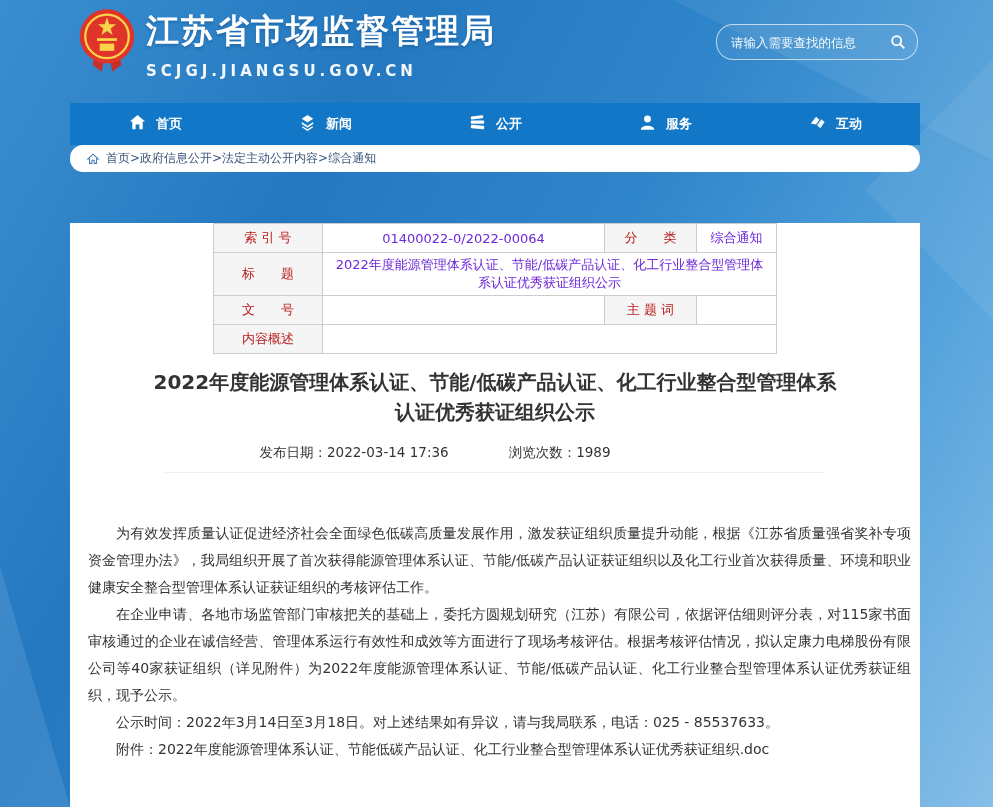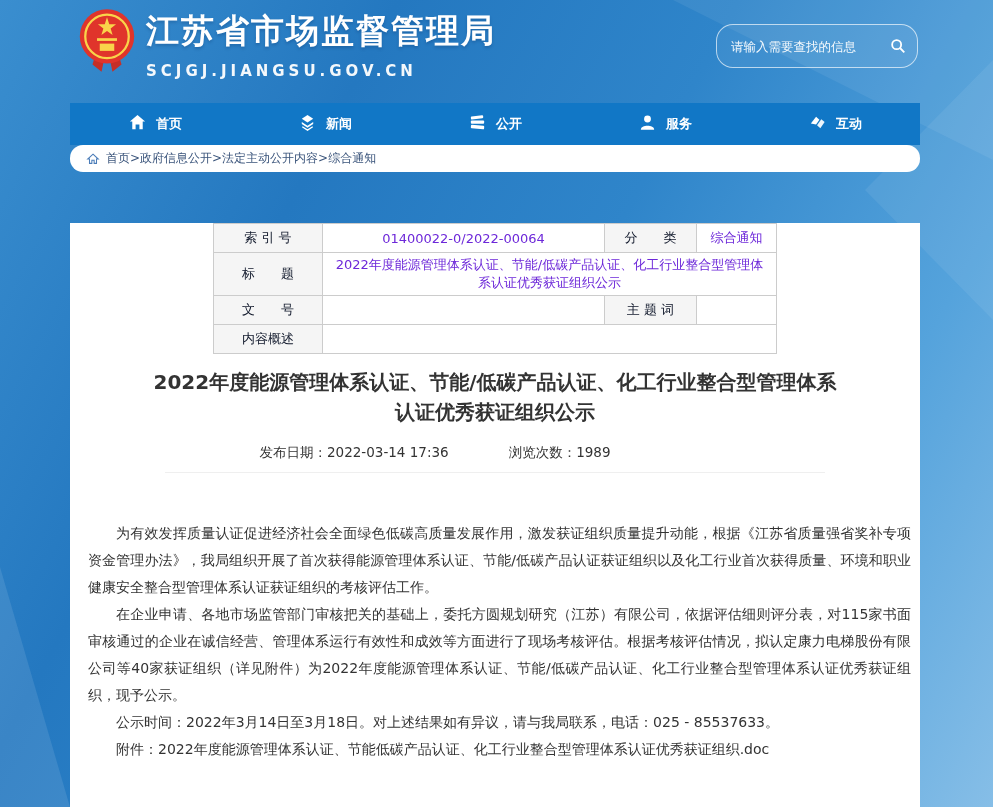--- a/index.html
+++ b/index.html
@@ -12,38 +12,38 @@
   .bg-shape.s1{right:0;top:0;width:320px;height:160px;clip-path:polygon(100% 0,0 0,100% 100%);}
   .bg-shape.s2{right:0;top:60px;width:160px;height:260px;clip-path:polygon(100% 0,20% 50%,100% 100%);}
   .bg-shape.s3{left:0;bottom:0;width:70px;height:300px;background:rgba(255,255,255,0.10);clip-path:polygon(0 100%,100% 100%,0 20%);}
   .site{position:absolute;left:70px;top:0;width:850px;z-index:1;}
   
   .site-header{position:relative;height:103px;}
   .logo{position:absolute;left:8px;top:7px;width:58px;height:66px;}
   .title-block{position:absolute;left:76px;top:9px;color:#fff;}
   .site-name{font-size:33px;font-weight:bold;letter-spacing:2px;text-shadow:0 2px 3px rgba(0,40,90,.25);}
   .site-url{font-size:15px;font-weight:bold;letter-spacing:4px;margin-top:8px;opacity:.95;}
-  .search-box{position:absolute;right:2px;top:24px;width:202px;height:44px;border:1px solid rgba(255,255,255,.65);
+  .search-box{position:absolute;right:2px;top:24px;width:202px;height:36px;border:1px solid rgba(255,255,255,.65);
     border-radius:17px;display:flex;align-items:center;padding:0 12px;box-sizing:border-box;background:rgba(255,255,255,.06);}
   .search-box input{flex:1;background:transparent;border:none;outline:none;color:#fff;font-size:12.5px;font-family:inherit;}
   .search-box input::placeholder{color:rgba(255,255,255,.95);}
   .search-icon{width:18px;height:18px;cursor:pointer;flex:none;}
   
   .nav{display:flex;height:42px;background:#1177c6;}
   .nav-item{flex:1;display:flex;align-items:center;justify-content:center;gap:9px;color:#fff;
     font-size:13px;font-weight:bold;cursor:pointer;}
   .nav-item svg{width:19px;height:19px;}
   
   .breadcrumb{height:27px;background:#fff;display:flex;align-items:center;gap:6px;padding-left:16px;
     font-size:12px;color:#39537a;border-radius:13px;}
   
   .content{background:#fff;min-height:637px;box-sizing:border-box;padding-bottom:20px;}
   table.meta{border-collapse:collapse;margin:51px auto 0;width:564px;table-layout:fixed;font-size:13px;}
   table.meta th,table.meta td{border:1px solid #ccc;padding:3px 8px;height:22px;font-weight:normal;}
-  table.meta th{background:#f5f5f5;color:#0f172a;text-align:center;width:92px;}
+  table.meta th{background:#f5f5f5;color:#b91c1c;text-align:center;width:92px;}
   table.meta th.narrow{width:75px;}
   table.meta td{color:#6d28d9;text-align:center;}
   table.meta td.wide{width:265px;}
   .article-title{width:700px;margin:13px auto 0;text-align:center;font-size:20px;font-weight:bold;
     color:#333;line-height:30px;}
   .meta-row{display:flex;justify-content:center;gap:60px;margin-top:17px;font-size:13.5px;color:#333;
     transform:translateX(-60px);}
   .divider{width:660px;margin:10px auto 0;border-bottom:1px solid #efefef;}
   .paragraphs{margin-top:47px;padding:0 9px 0 18px;font-size:14px;color:#333;line-height:27px;text-align:justify;}
   .paragraphs p{margin:0;text-indent:2em;}

